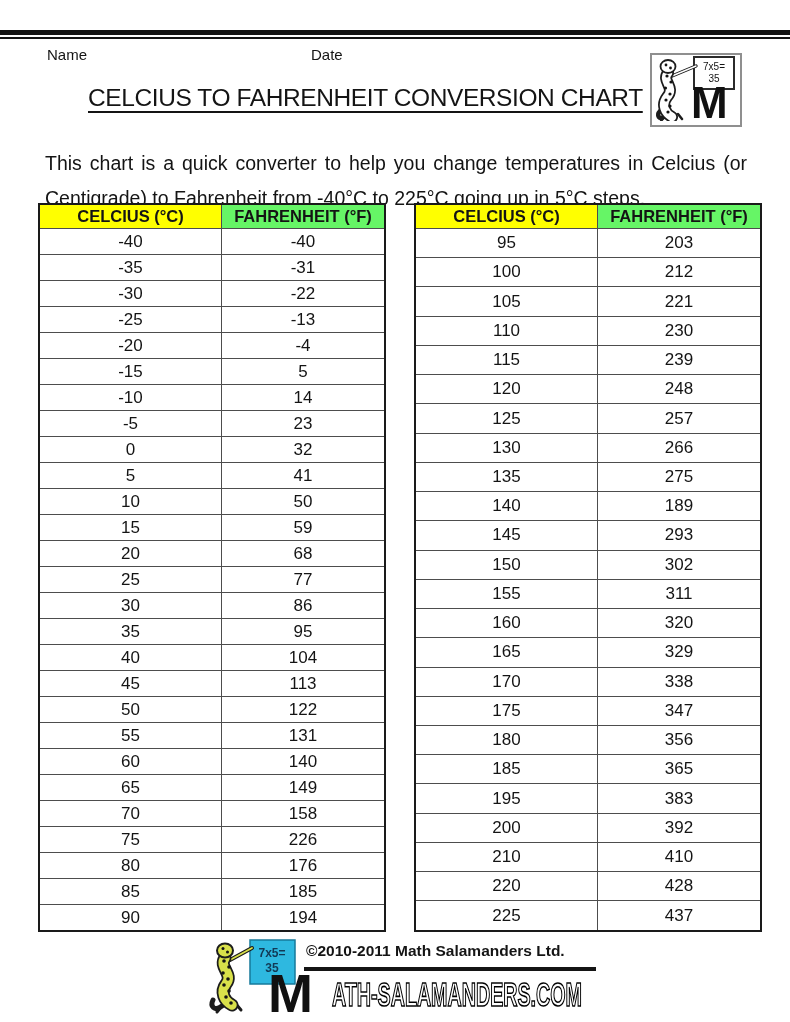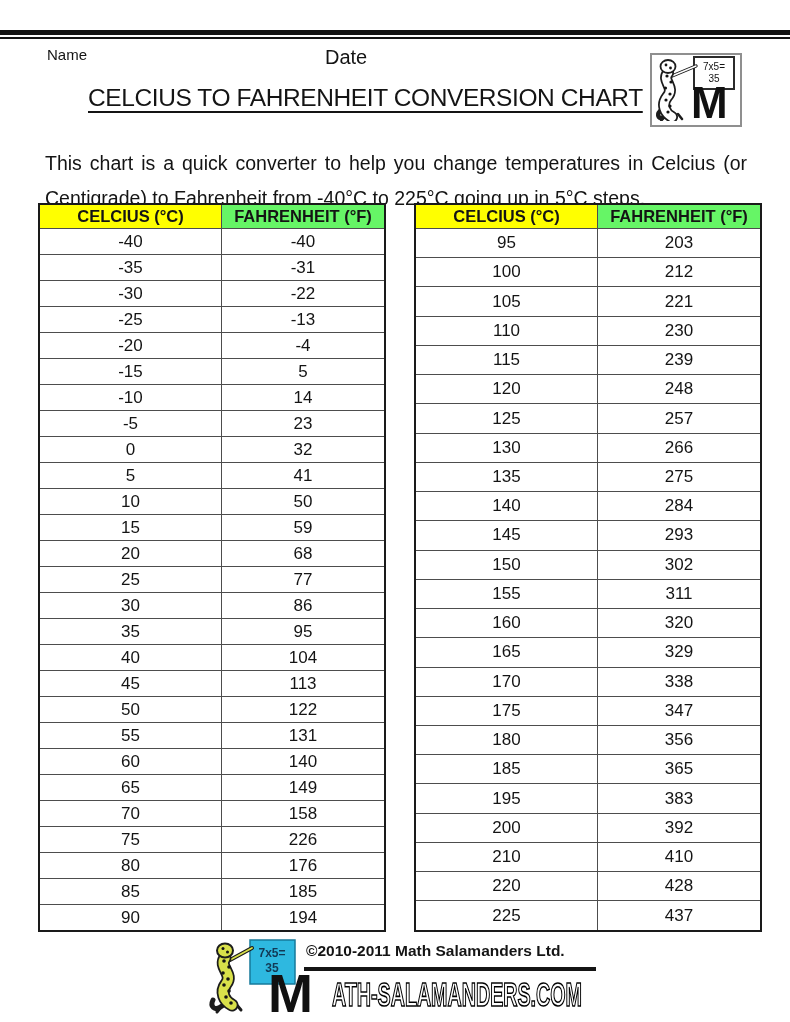--- a/index.html
+++ b/index.html
@@ -10,21 +10,21 @@
   }
 
   
   .top-rule {
     position:absolute; left:0; top:30px; width:790px; height:2px;
     border-top:5px solid #141414; border-bottom:2px solid #141414;
     box-sizing:content-box; background:#fff;
   }
 
   .name-label { position:absolute; left:47px; top:46px; font-size:15px; }
-  .date-label { position:absolute; left:325px; top:46px; font-size:20px; }
+  .date-label { position:absolute; left:311px; top:46px; font-size:15px; }
 
   
   .logo-box {
     position:absolute; left:650px; top:53px; width:88px; height:70px;
     border:2px solid #8f8f8f; background:#fff;
   }
 
   .page-title {
     position:absolute; left:88px; top:84px; width:520px;
     font-size:24.5px; letter-spacing:-0.4px; white-space:nowrap;
@@ -264,21 +264,21 @@
         <tr>
           <td>130</td>
           <td>266</td>
         </tr>
         <tr>
           <td>135</td>
           <td>275</td>
         </tr>
         <tr>
           <td>140</td>
-          <td>284</td>
+          <td>189</td>
         </tr>
         <tr>
           <td>145</td>
           <td>293</td>
         </tr>
         <tr>
           <td>150</td>
           <td>302</td>
         </tr>
         <tr>

